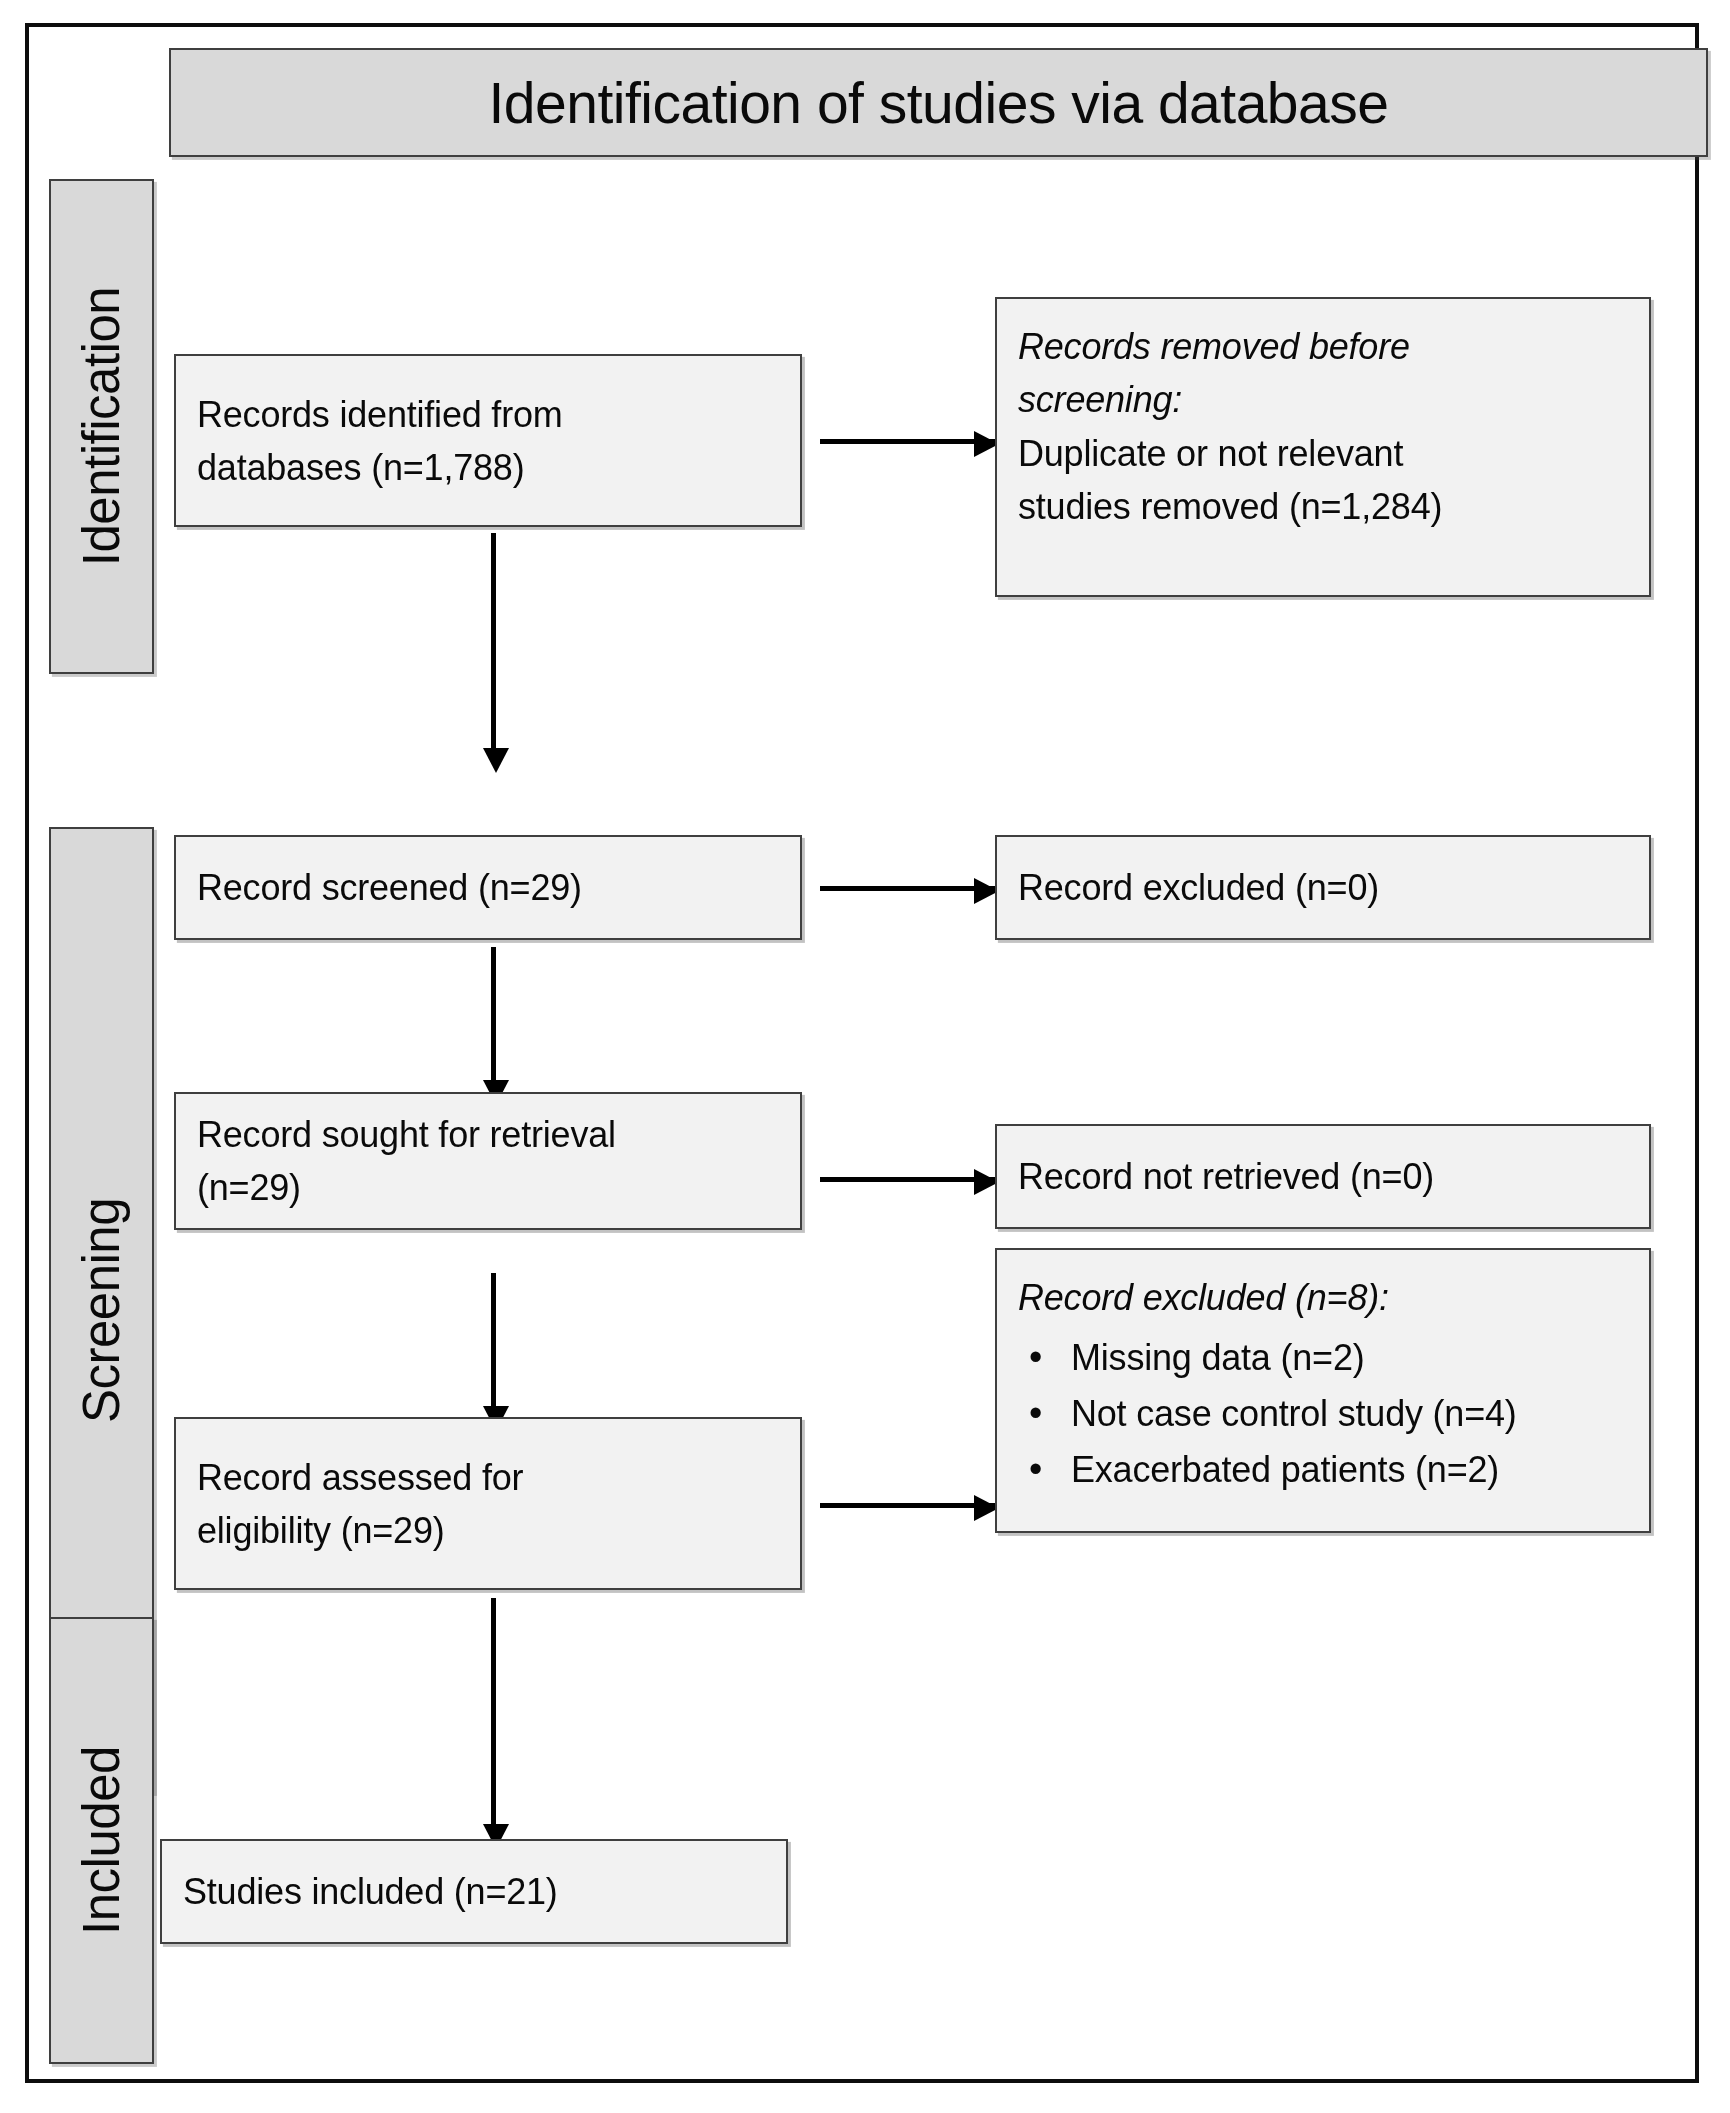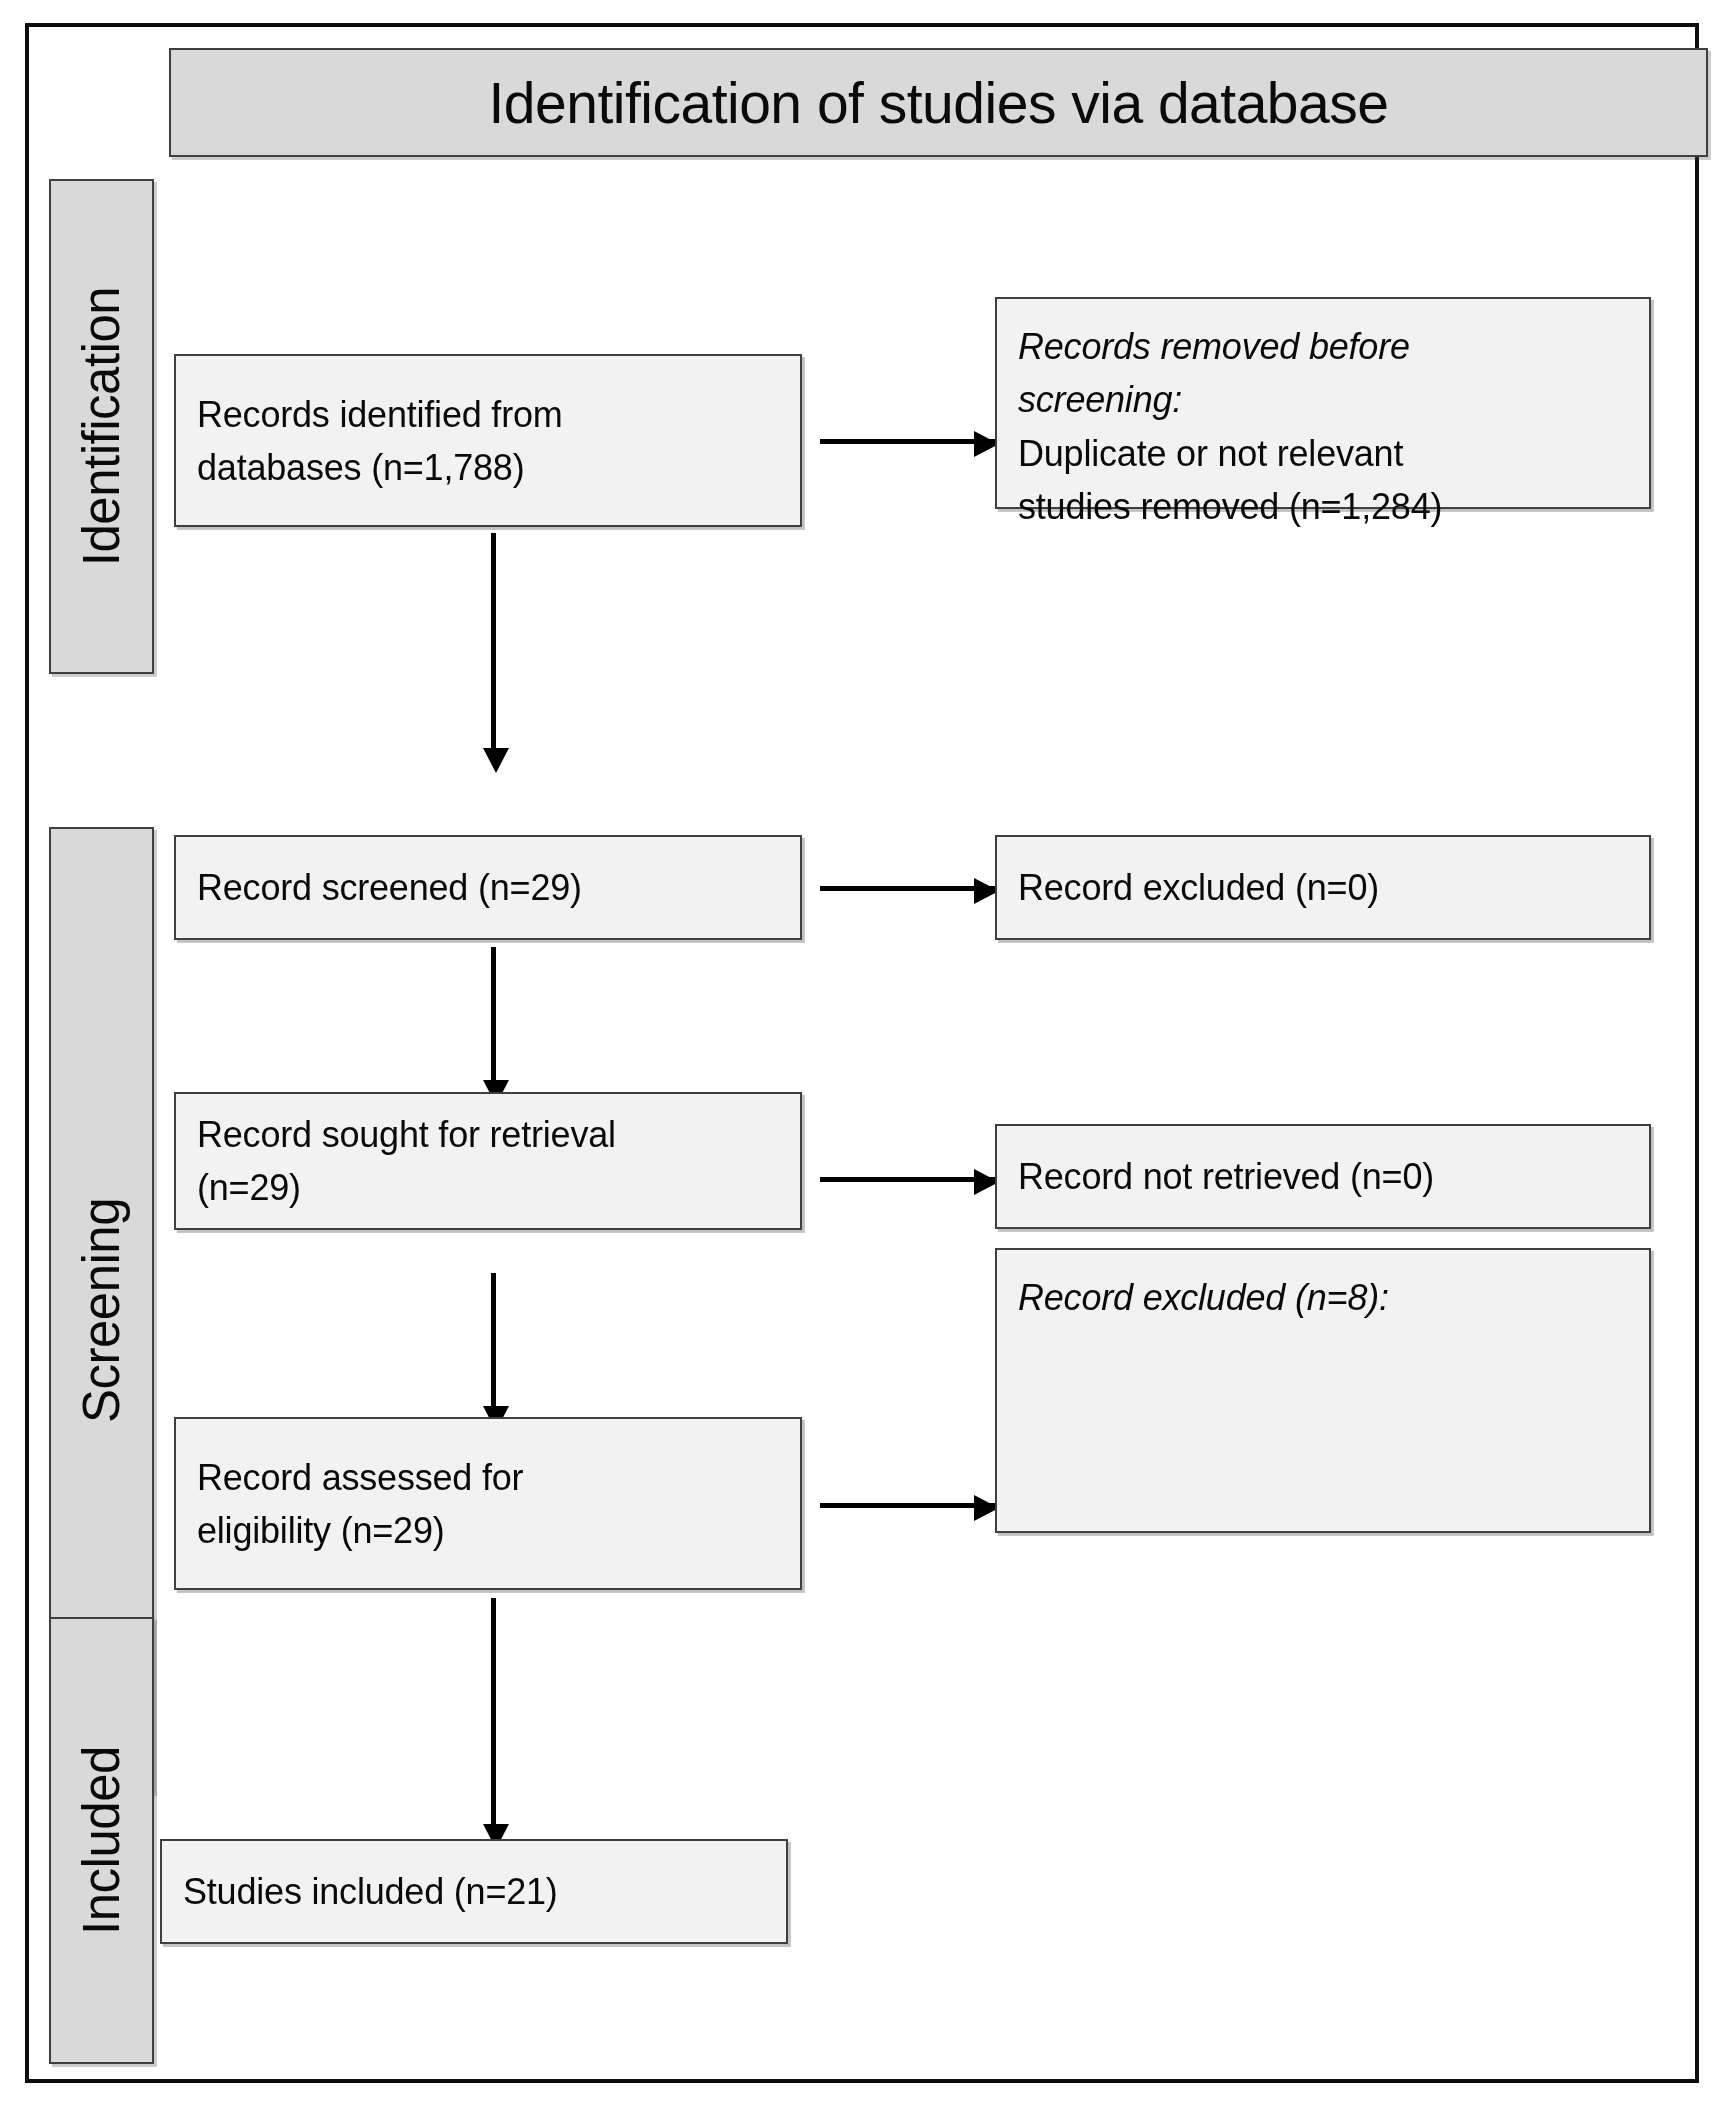--- a/index.html
+++ b/index.html
@@ -182,21 +182,21 @@
 
   <div class="box" style="left:174px; top:354px; width:628px; height:173px;">
     <div class="box-text">
       <span class="plain-line">Records identified from</span>
       <span class="plain-line">databases (n=1,788)</span>
     </div>
   </div>
 
   <div class="arrow-h" style="left:820px; top:439px; width:177px;"></div>
 
-  <div class="box" style="left:995px; top:297px; width:656px; height:212px;">
+  <div class="box" style="left:995px; top:297px; width:656px; height:300px;">
     <div class="box-text top-align">
       <span class="italic-line">Records removed before</span>
       <span class="italic-line">screening:</span>
       <span class="plain-line">Duplicate or not relevant</span>
       <span class="plain-line">studies removed (n=1,284)</span>
     </div>
   </div>
 
   <div class="arrow-v" style="left:491px; top:533px; height:217px;"></div>
 
@@ -238,20 +238,25 @@
       <span class="plain-line">Record assessed for</span>
       <span class="plain-line">eligibility (n=29)</span>
     </div>
   </div>
 
   <div class="arrow-h" style="left:820px; top:1503px; width:177px;"></div>
 
   <div class="box" style="left:995px; top:1248px; width:656px; height:285px;">
     <div class="box-text top-align">
       <span class="bullet-head">Record excluded (n=8):</span>
+      <ul class="bullets">
+        <li>Missing data (n=2)</li>
+        <li>Not case control study (n=4)</li>
+        <li>Exacerbated patients (n=2)</li>
+      </ul>
     </div>
   </div>
 
   <div class="arrow-v" style="left:491px; top:1598px; height:228px;"></div>
 
   <div class="box" style="left:160px; top:1839px; width:628px; height:105px;">
     <div class="box-text">
       <span class="plain-line">Studies included (n=21)</span>
     </div>
   </div>

